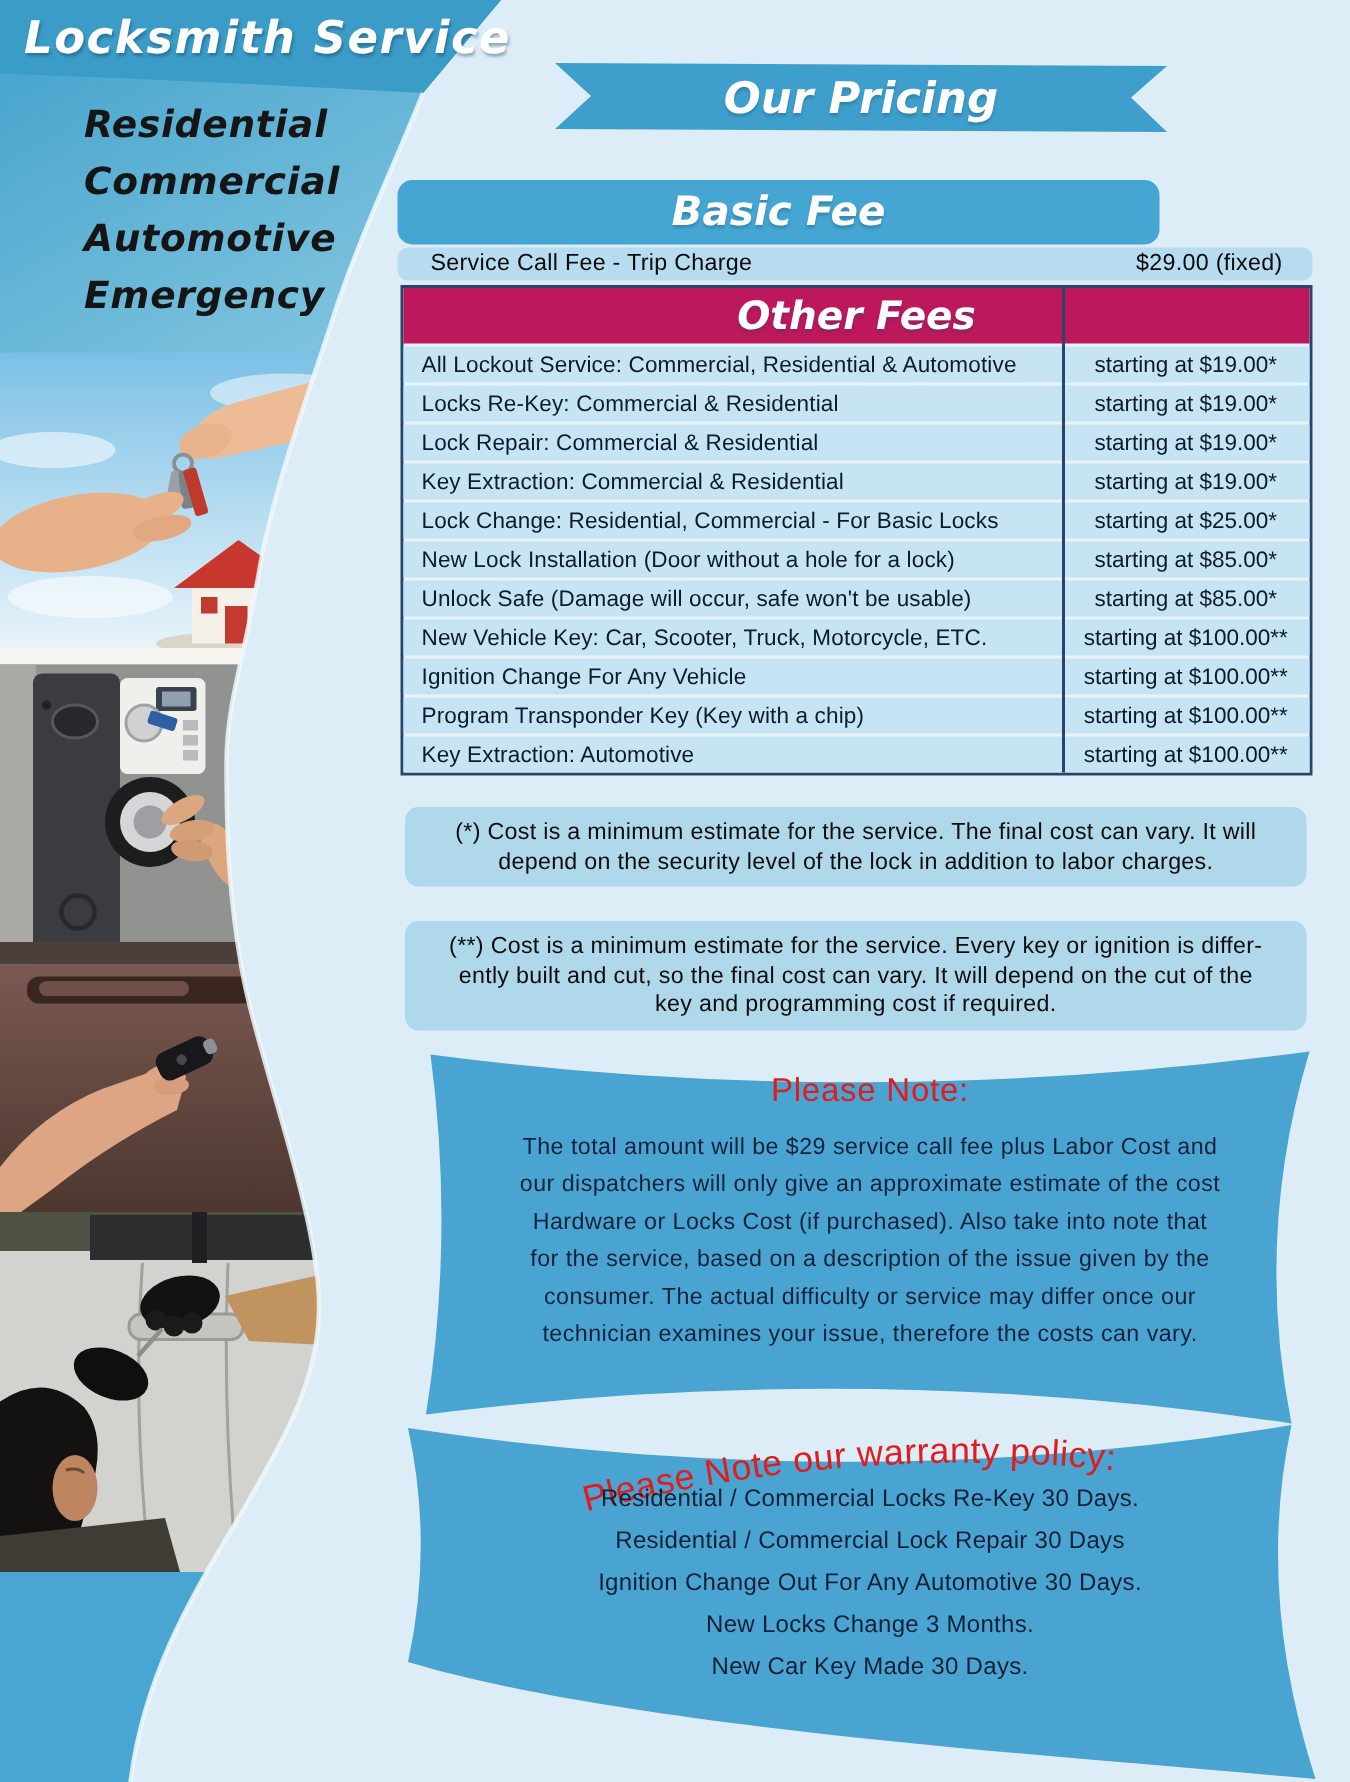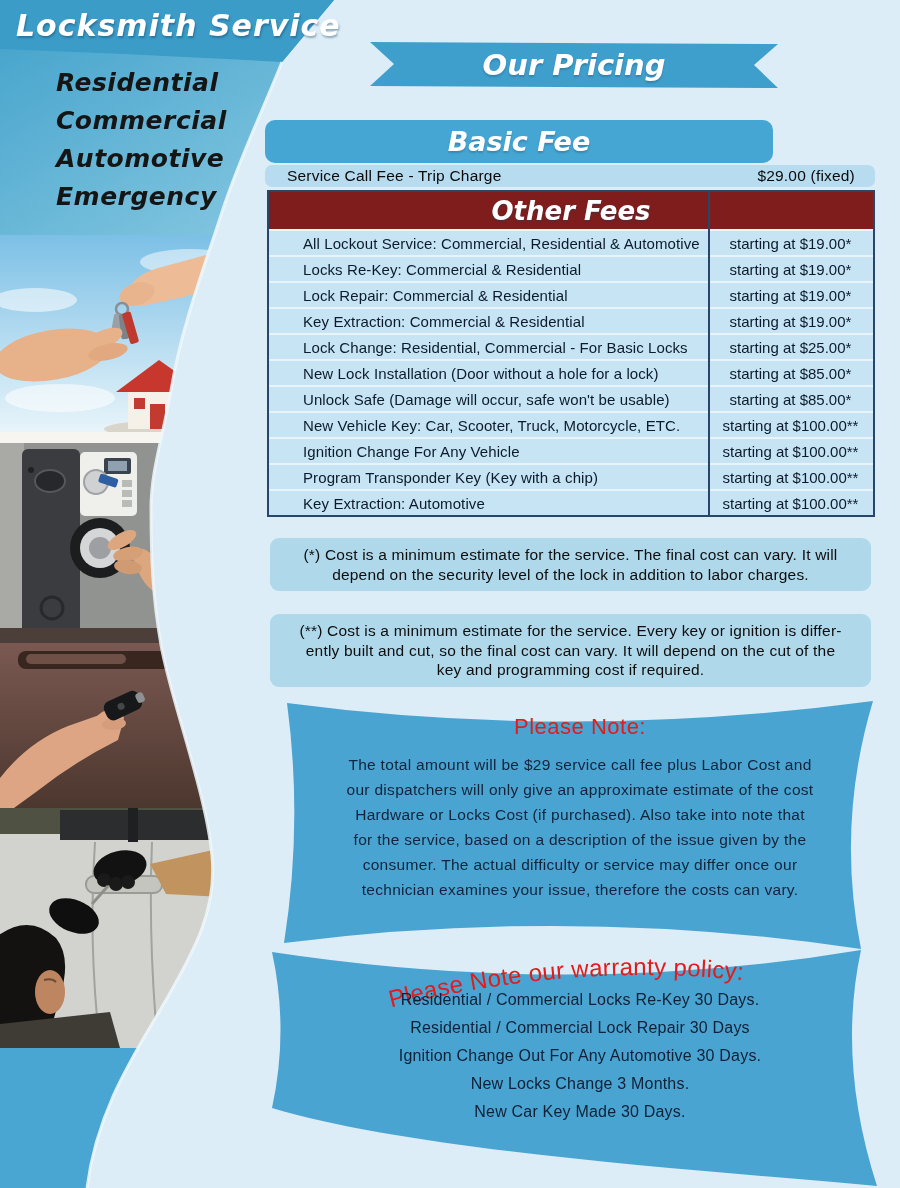--- a/index.html
+++ b/index.html
@@ -19,26 +19,26 @@
   
   .basicbar{left:265px;top:120px;width:508px;height:43px;background:#45a6d3;border-radius:10px;
          display:flex;align-items:center;justify-content:center;font-size:27px;color:#fff;
          text-shadow:0 2px 2px rgba(20,70,100,.3);}
   .basicrow{left:265px;top:165px;width:610px;height:22px;background:#b7dcf0;border-radius:7px;
          display:flex;align-items:center;justify-content:space-between;font-size:15.5px;color:#0a0a0a;}
   .basicrow .lbl{padding-left:22px;letter-spacing:.2px;}
   .basicrow .val{padding-right:20px;letter-spacing:.2px;}
   
   .feetable{left:267px;top:190px;width:604px;background:#e9f3fa;border:2px solid #27476a;}
-  .feehead{position:relative;height:37px;background:#7f1d1d;}
+  .feehead{position:relative;height:37px;background:#be185d;}
   .feehead .title{position:absolute;left:0;right:0;top:0;height:37px;display:flex;align-items:center;
          justify-content:center;font-size:26px;color:#fff;text-shadow:0 2px 2px rgba(20,70,100,.3);}
   .vdiv{position:absolute;left:439px;top:0;bottom:0;width:2px;background:#27476a;z-index:3;}
   .t-row{display:flex;height:24px;margin-top:2px;}
-  .t-row .c1{flex:1;background:#c6e4f3;display:flex;align-items:center;padding-left:34px;
+  .t-row .c1{flex:1;background:#c6e4f3;display:flex;align-items:center;padding-left:12px;
          font-size:15px;color:#0c1b2b;letter-spacing:.1px;}
   .t-row .c2{width:165px;background:#c6e4f3;display:flex;align-items:center;justify-content:center;
          font-size:15px;color:#0c1b2b;}
   
   .notebox{left:270px;width:601px;background:#afd8eb;border-radius:9px;box-sizing:border-box;
          padding:7px 10px;text-align:center;font-size:15.5px;line-height:19.5px;color:#0d0d0d;
          letter-spacing:.2px;}
   .note1{top:538px;} .note2{top:614px;}
   
   .pn-title{left:283px;top:714px;width:594px;text-align:center;font-size:22px;color:#e01c1c;

